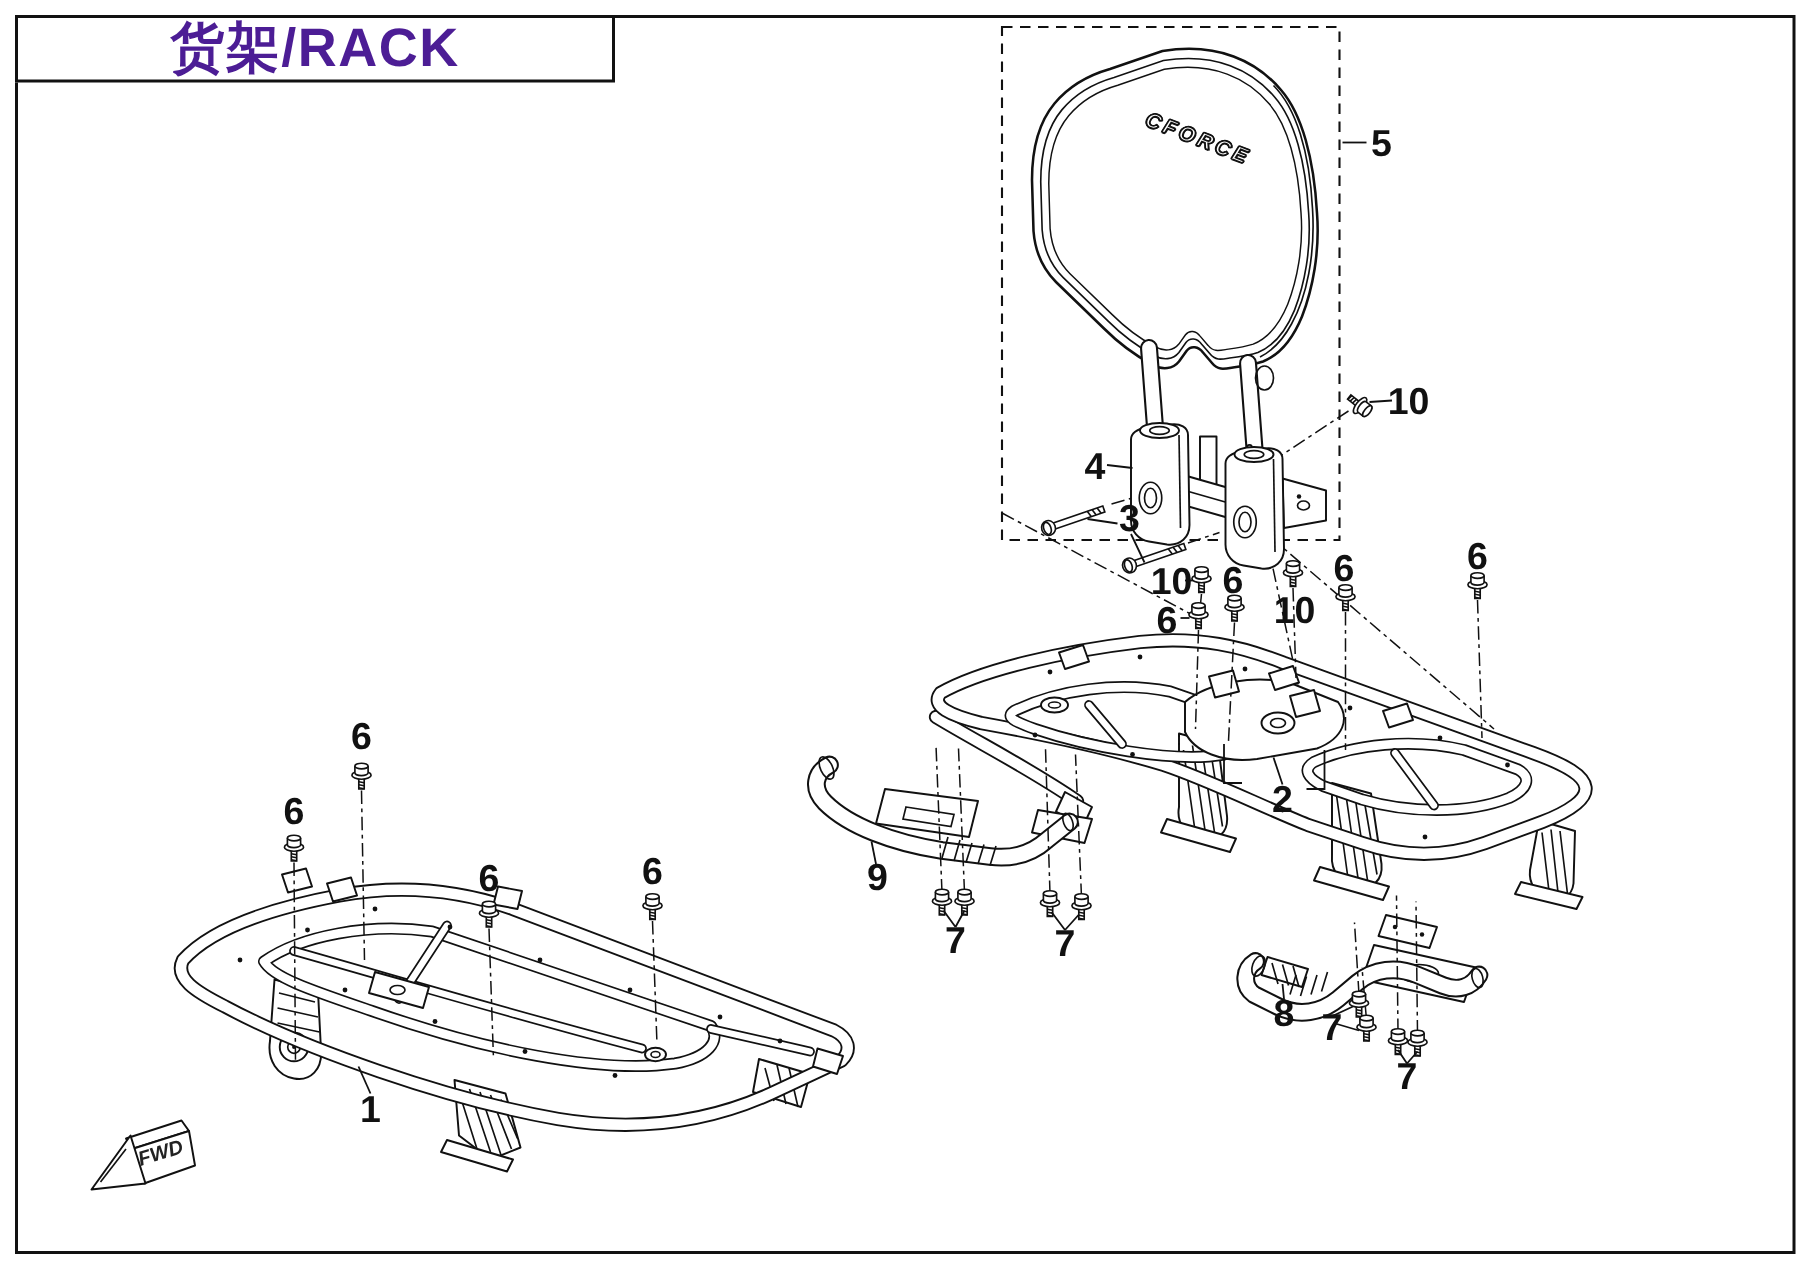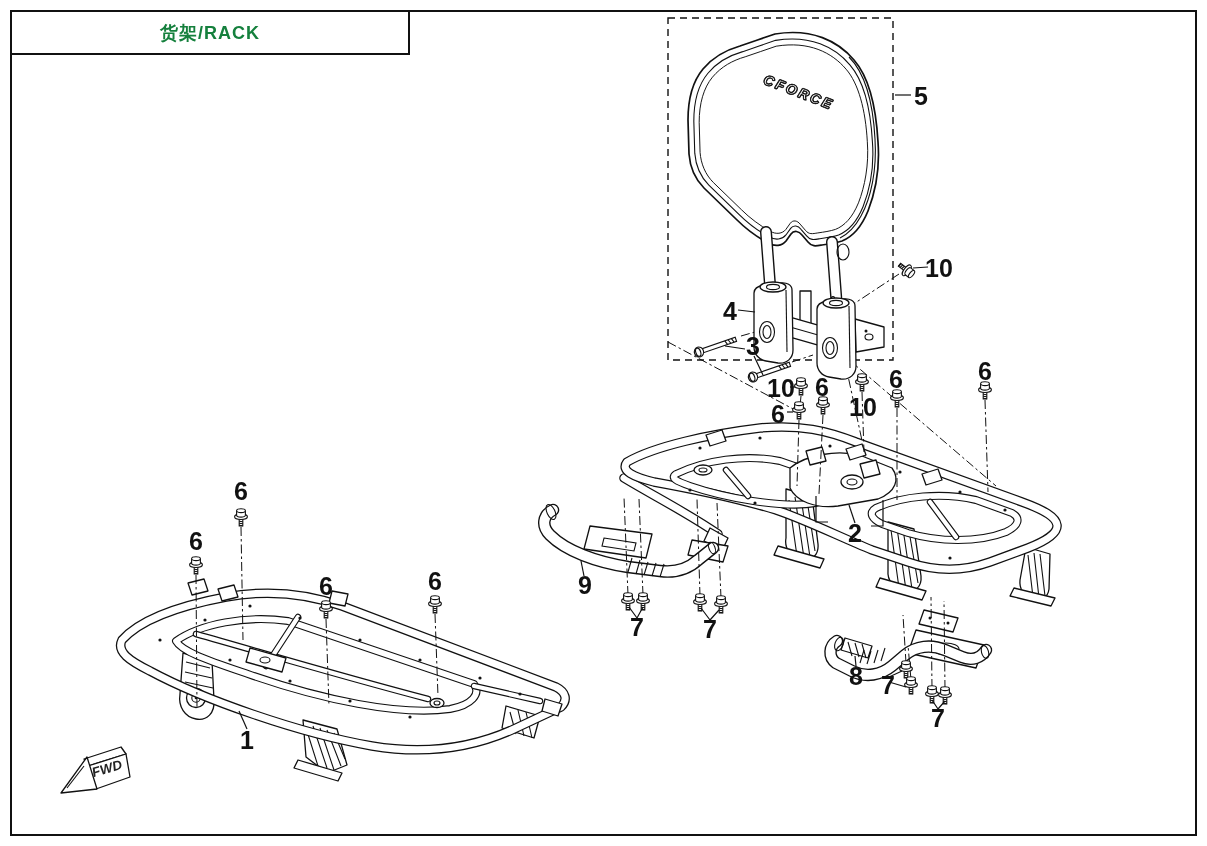--- a/index.html
+++ b/index.html
@@ -2,21 +2,21 @@
 <html><head>
 <meta charset="utf-8">
 <style>
   html,body{margin:0;padding:0;background:#fff;}
   .page{position:relative;width:1207px;height:846px;background:#fff;overflow:hidden;
         font-family:"Liberation Sans","DejaVu Sans",sans-serif;}
   .border-frame{position:absolute;left:10px;top:10px;width:1183px;height:822px;
         border:2px solid #111;pointer-events:none;}
   .title-box{position:absolute;left:10px;top:10px;width:396px;height:41px;border:2px solid #111;
         display:flex;align-items:center;justify-content:center;background:#fff;}
-  .title-box span{font-size:18px;font-weight:bold;color:#15803d;letter-spacing:1px;}
+  .title-box span{font-size:36px;font-weight:bold;color:#4c1d95;letter-spacing:1px;}
   svg.canvas{position:absolute;left:0;top:0;}
   .callout{position:absolute;width:34px;text-align:center;font-weight:bold;font-size:25px;
         color:#111;line-height:28px;font-family:"Liberation Sans","DejaVu Sans",sans-serif;}
   .logo-text{position:absolute;left:753px;top:84px;width:92px;text-align:center;
         font-size:14px;font-weight:bold;font-style:italic;letter-spacing:2.5px;color:#fff;
         transform:rotate(21deg);-webkit-text-stroke:1px #111;
         text-shadow:0.8px 0 #111,-0.8px 0 #111,0 0.8px #111,0 -0.8px #111;}
   .fwd-text{position:absolute;left:86px;top:761px;width:42px;text-align:center;
         font-size:13.5px;font-weight:bold;font-style:italic;color:#222;
         transform:rotate(-17deg);}

